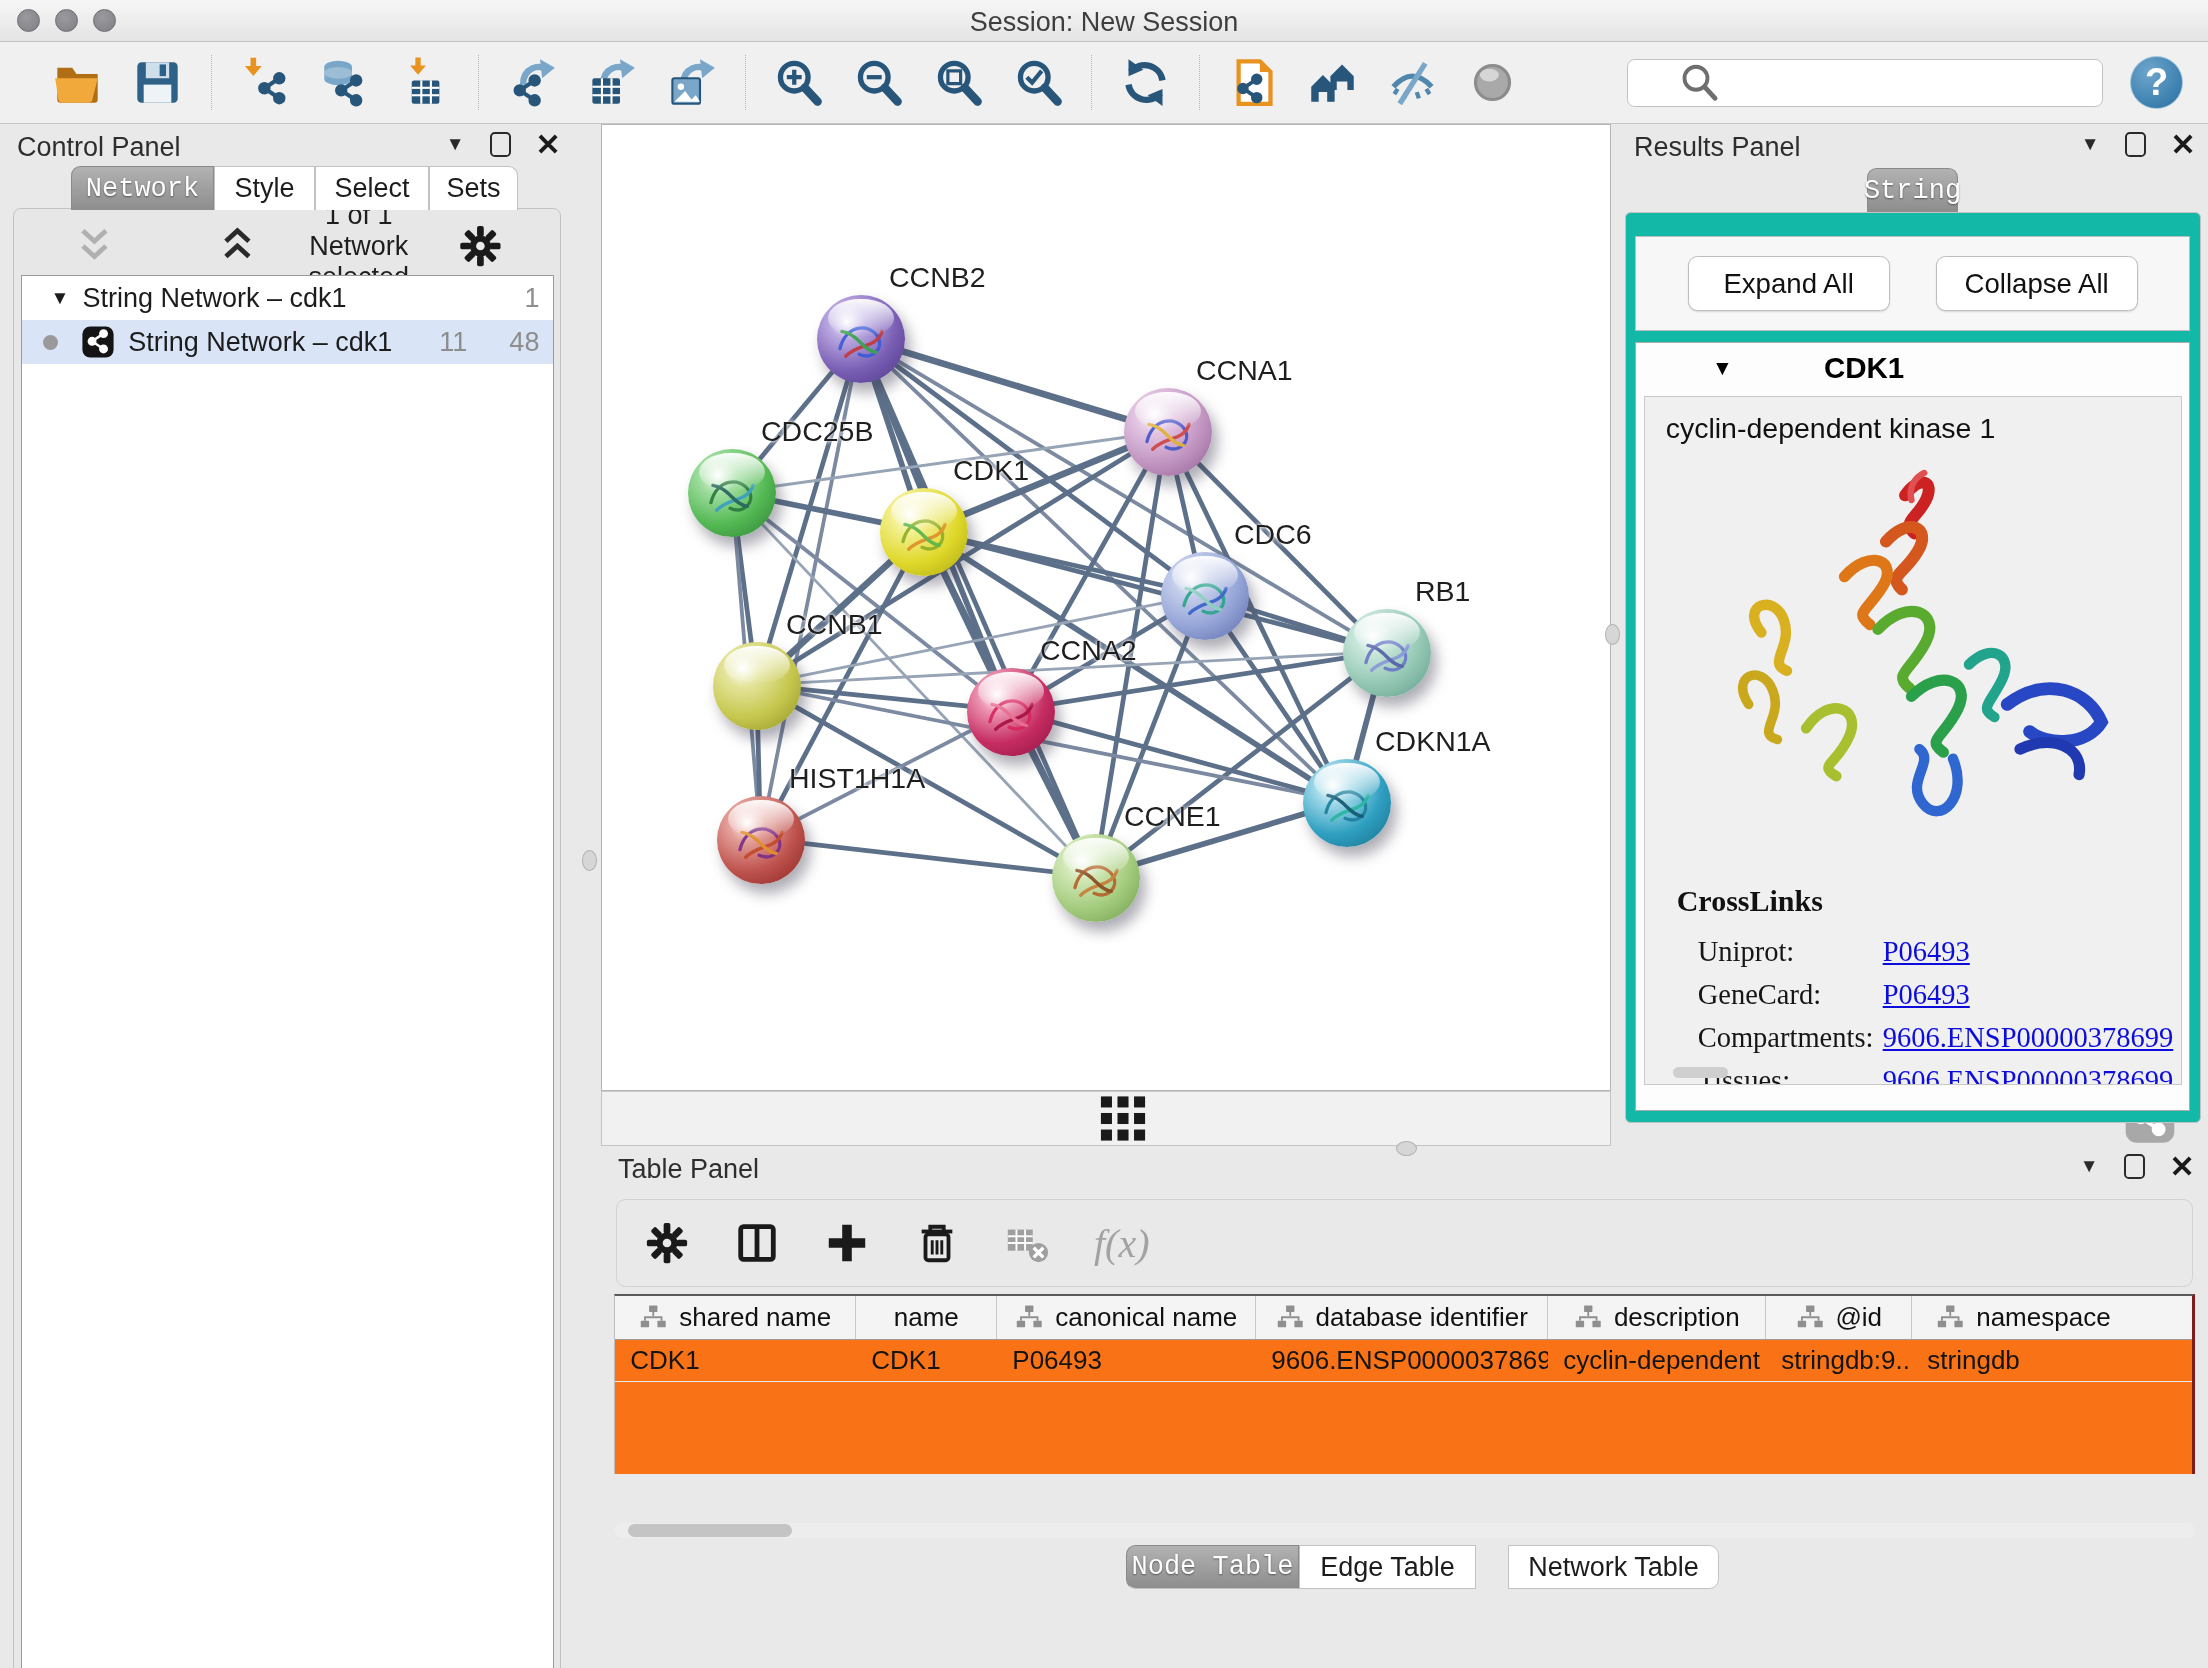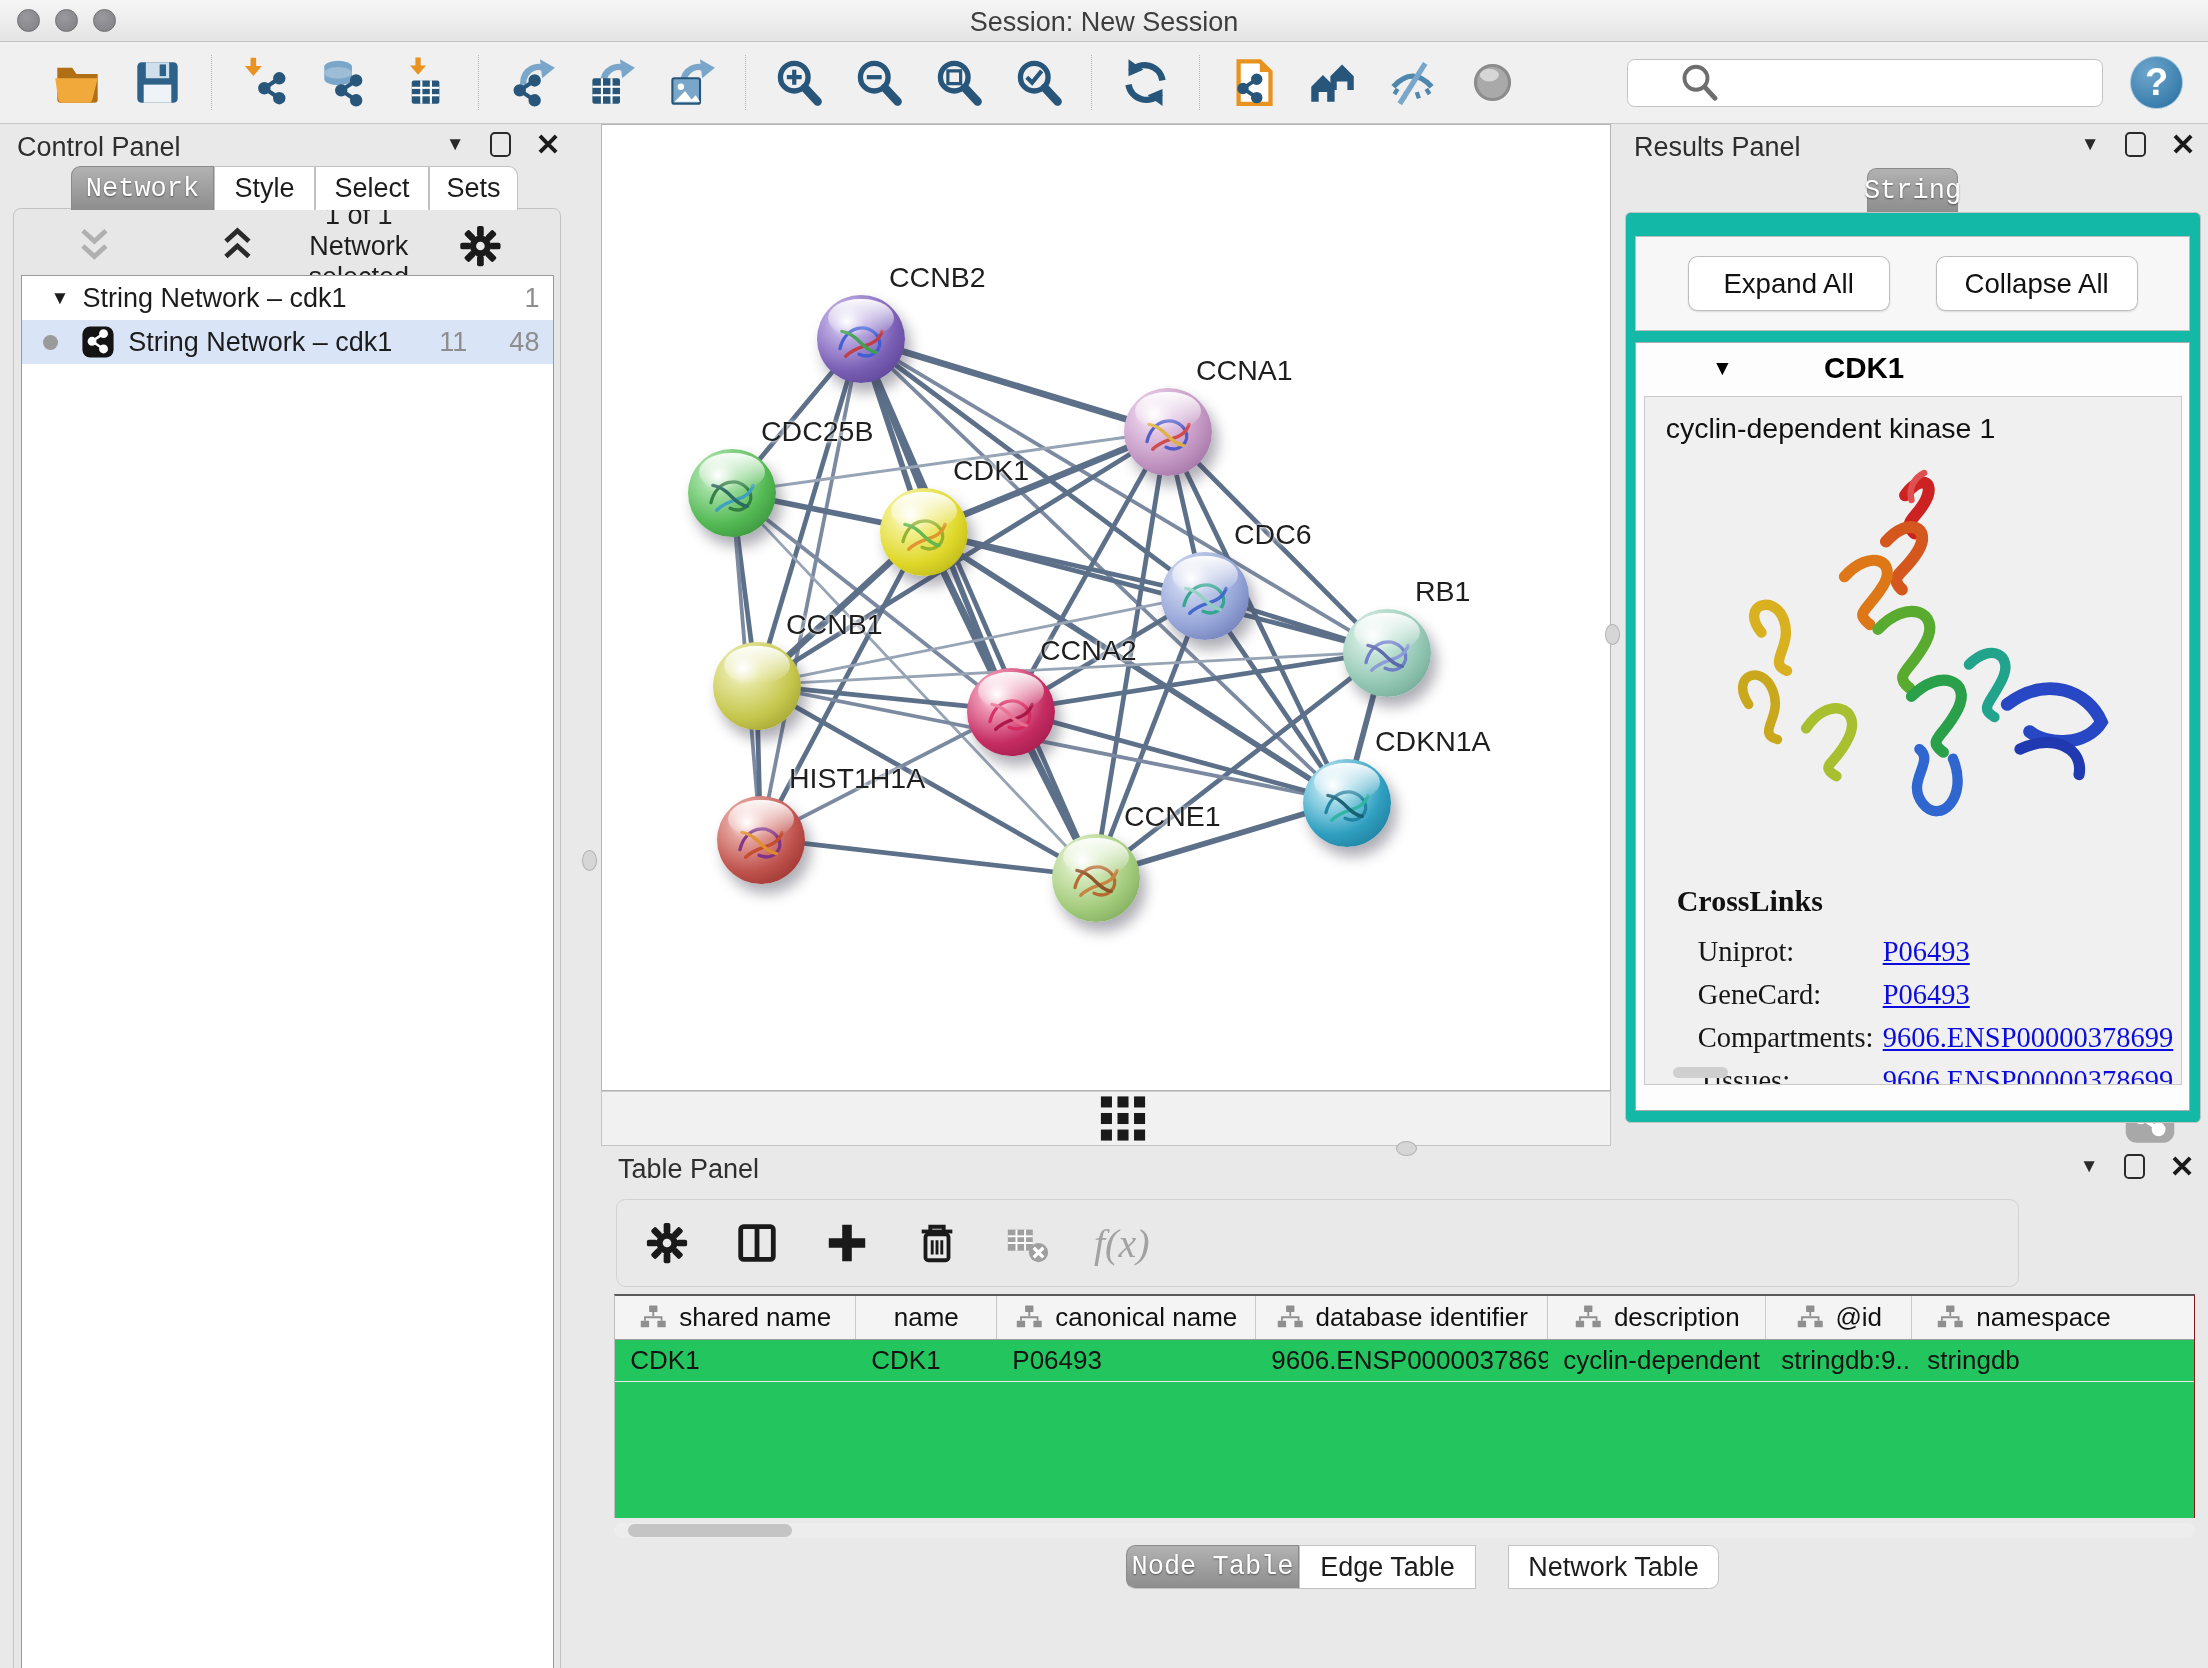--- a/index.html
+++ b/index.html
@@ -115,29 +115,29 @@
   .xl-rows { position:absolute; left:53px; top:533px; right:19px; }
   .xl-row { display:flex; height:43px; align-items:center;
     font-family:"Liberation Serif",serif; font-size:28.5px; color:#161616; }
   .xl-row .xl-label { width:185px; flex:0 0 auto; }
   .xl-row a { color:#0c0cdd; text-decoration:underline; cursor:pointer; white-space:nowrap; }
   .rp-thumb { position:absolute; left:28.5px; bottom:5.7px; width:55px; height:11.4px;
     background:#cfcfcf; border-radius:5.7px; }
 
   
   .table-panel { position:absolute; left:601px; top:1146px; width:1607px; height:450px; }
-  .tp-toolbar { position:absolute; left:15px; top:53px; width:1403px; height:88px;
+  .tp-toolbar { position:absolute; left:15px; top:53px; width:1577px; height:88px;
     background:#e9e9e9; border:1px solid #d2d2d2; border-radius:9.5px;
     display:flex; align-items:center; padding-left:27px; gap:44px; }
   .tp-toolbar .tbi { width:46px; height:46px; cursor:pointer; }
   .tp-toolbar .fx { font-family:"Liberation Serif",serif; font-style:italic;
     font-size:40px; color:#a2a2a2; cursor:default; }
-  .tp-table { position:absolute; left:13.3px; top:148px; width:1581px; height:224px;
-    background:#22c55e; border-top:2.9px solid #5a5a5a; border-left:1px solid #bdbdbd;
-    border-right:1px solid #7f1d1d; overflow:hidden; }
+  .tp-table { position:absolute; left:13.3px; top:148px; width:1581px; height:180px;
+    background:#f97316; border-top:2.9px solid #5a5a5a; border-left:1px solid #bdbdbd;
+    border-right:3px solid #7f1d1d; overflow:hidden; }
   .tp-header { display:flex; height:44px; background:#f4f4f4; border-bottom:1.9px solid #9c9c9c; }
   .th-cell { display:flex; align-items:center; justify-content:center; gap:11.4px;
     font-size:26px; color:#111; border-right:1px solid #c9c9c9; flex:0 0 auto;
     overflow:hidden; white-space:nowrap; cursor:pointer; }
   .th-cell svg { width:28.5px; height:28.5px; flex:0 0 auto; }
   .tp-row { display:flex; height:42px; border-bottom:1px solid #ececec; cursor:pointer; }
   .td-cell { display:flex; align-items:center; font-size:26px; color:#141414;
     padding-left:15px; flex:0 0 auto; overflow:hidden; white-space:nowrap; }
   .tp-scroll { position:absolute; left:13.3px; top:377px; width:1581px; height:15px;
     background:#ededed; border-radius:7.6px; }

